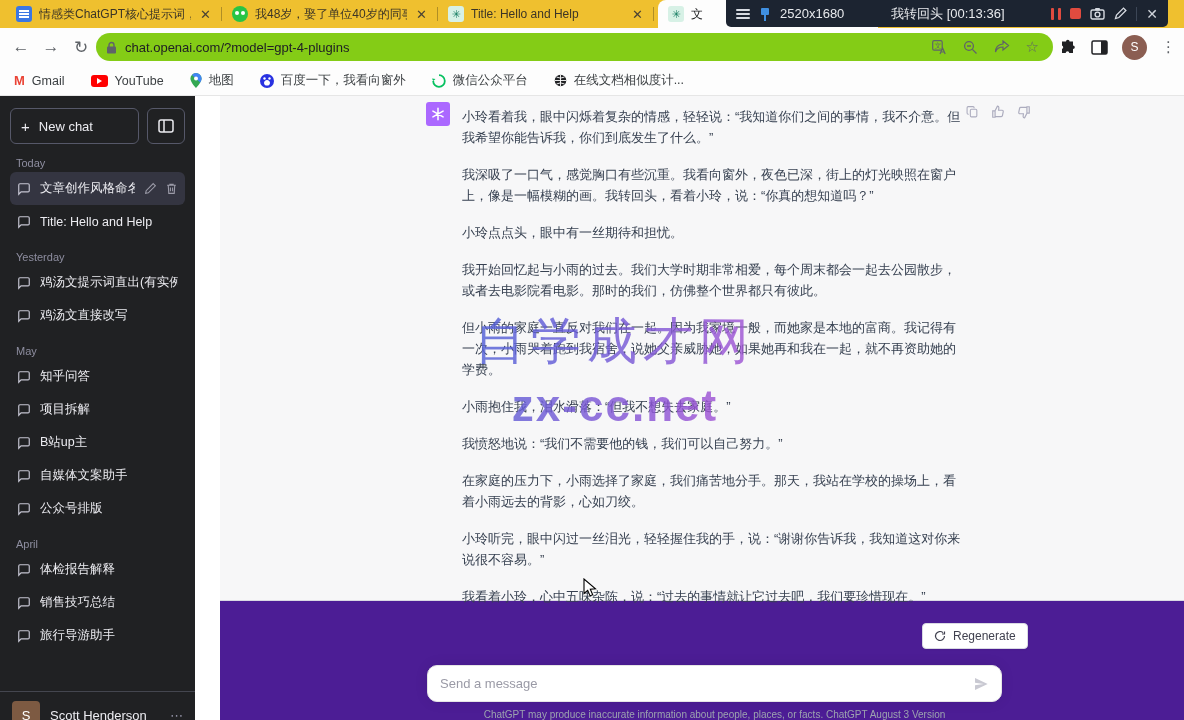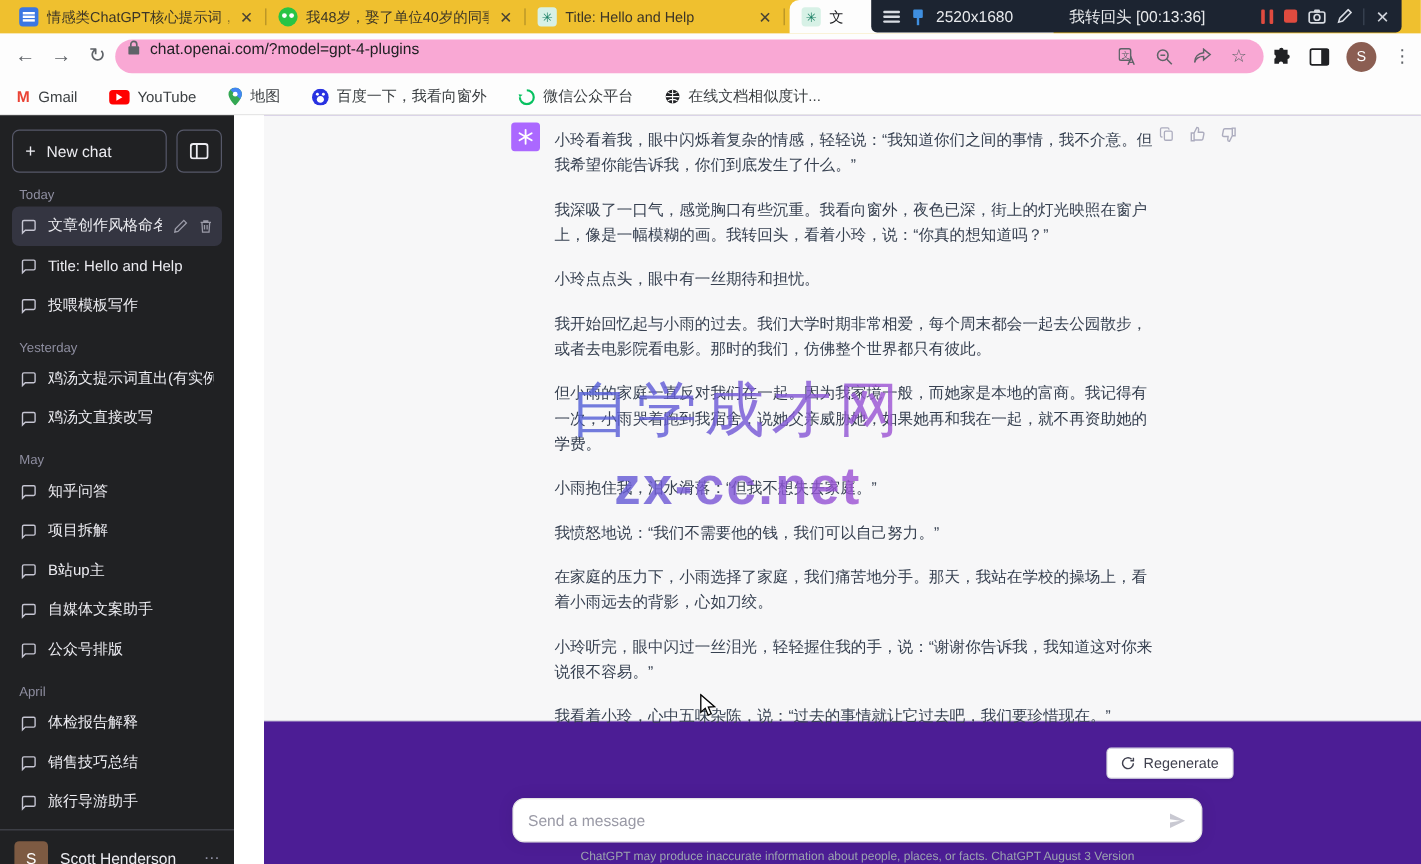--- a/index.html
+++ b/index.html
@@ -33,22 +33,22 @@
   .pause-ic { width:10px; height:12px; display:flex; justify-content:space-between; }
   .pause-ic i { width:3px; background:#e04b3f; border-radius:1px; }
   .stop-ic { width:11px; height:11px; background:#e04b3f; border-radius:2px; }
   .vsep { width:1px; height:14px; background:#3c4656; }
   .rec-x { color:#cfd3da; font-size:14px; line-height:1; }
 
   
   .toolbar { position:absolute; left:0; top:28px; width:1184px; height:38px; background:#fdfdfd;
     display:flex; align-items:center; }
   .nav-ic { color:#5f6368; font-size:17px; width:30px; text-align:center; }
-  .omnibox { position:absolute; left:96px; top:5px; width:957px; height:28px; background:#f9a8d4;
-    border-radius:14px; display:flex; padding:0 10px; }
+  .omnibox { position:absolute; left:96px; top:5px; width:957px; height:28px; background:#84cc16;
+    border-radius:14px; display:flex; align-items:center; padding:0 10px; }
   .url { font-size:13px; color:#202124; margin-left:8px; flex:1; }
   .omni-icons { display:flex; align-items:center; gap:16px; margin-right:4px; }
   .tb-right { position:absolute; right:8px; top:5px; display:flex; align-items:center; gap:14px; height:28px; }
   .avatar-s { width:25px; height:25px; border-radius:50%; background:#8b5e52; color:#fff; font-size:12px;
     display:flex; align-items:center; justify-content:center; }
   .dots3 { color:#5f6368; font-size:15px; }
 
   
   .bookmarks { position:absolute; left:0; top:66px; width:1184px; height:30px; background:#fdfdfd;
     border-bottom:1px solid #e6e6e6; display:flex; align-items:center; gap:26px; padding:0 14px; }
@@ -305,26 +305,20 @@
           <path d="M4 6h16M9 6V4h6v2M6 6l1 15h10l1-15M10 10v7M14 10v7" fill="none" stroke="#9b9ba8" stroke-width="2"></path>
         </svg>
     </span>
   </div>
   <div class="sb-item">
     <svg width="14" height="14" viewBox="0 0 24 24">
         <path d="M21 15a2 2 0 0 1-2 2H7l-4 4V5a2 2 0 0 1 2-2h14a2 2 0 0 1 2 2z" fill="none" stroke="#c5c5d2" stroke-width="2"></path>
       </svg>
     <span class="lbl">Title: Hello and Help</span>
   </div>
-  <div class="sb-item">
-    <svg width="14" height="14" viewBox="0 0 24 24">
-        <path d="M21 15a2 2 0 0 1-2 2H7l-4 4V5a2 2 0 0 1 2-2h14a2 2 0 0 1 2 2z" fill="none" stroke="#c5c5d2" stroke-width="2"></path>
-      </svg>
-    <span class="lbl">投喂模板写作</span>
-  </div>
 
   <div class="sec-label">Yesterday</div>
   <div class="sb-item">
     <svg width="14" height="14" viewBox="0 0 24 24">
         <path d="M21 15a2 2 0 0 1-2 2H7l-4 4V5a2 2 0 0 1 2-2h14a2 2 0 0 1 2 2z" fill="none" stroke="#c5c5d2" stroke-width="2"></path>
       </svg>
     <span class="lbl">鸡汤文提示词直出(有实例)</span>
   </div>
   <div class="sb-item">
     <svg width="14" height="14" viewBox="0 0 24 24">

